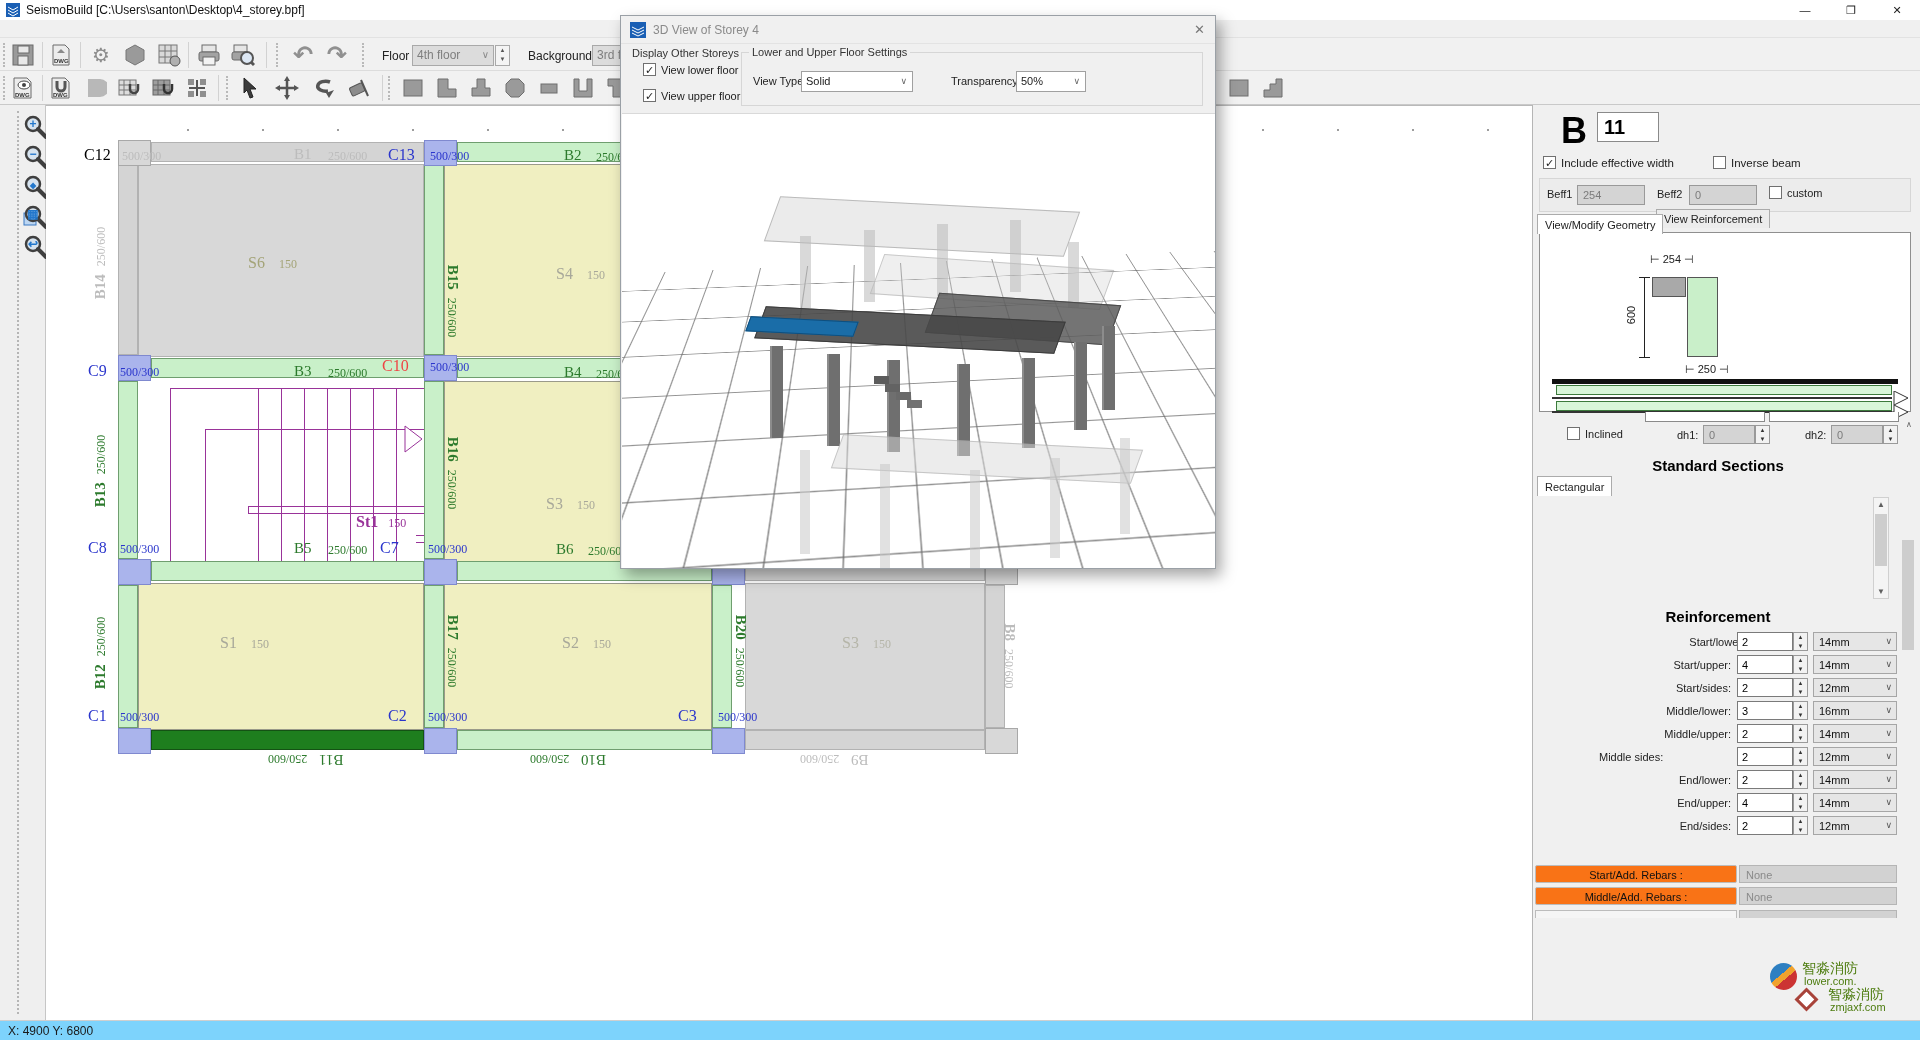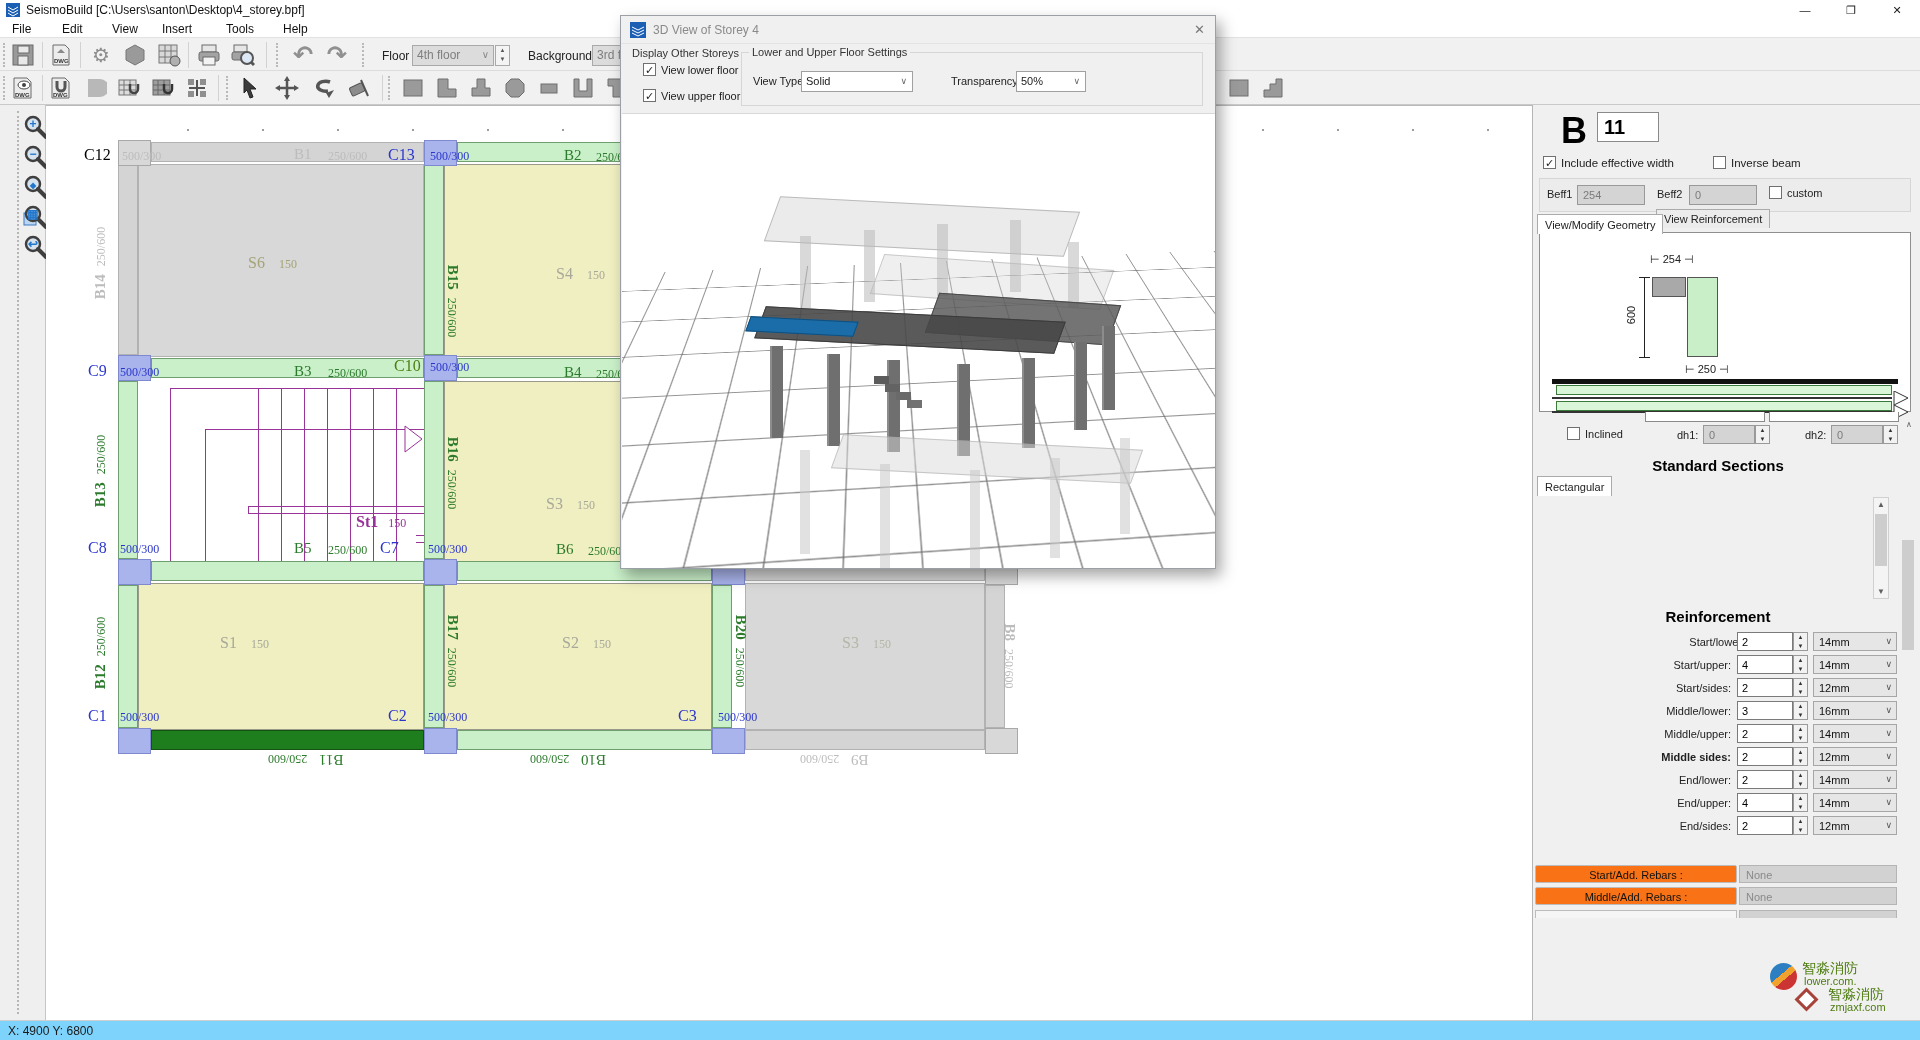--- a/index.html
+++ b/index.html
@@ -103,28 +103,20 @@
         <path d="M2 4 L7 7 L12 4" stroke="#fff" fill="none"></path>
         <path d="M2 7 L7 10 L12 7" stroke="#fff" fill="none"></path>
         <path d="M2 10 L7 13 L12 10" stroke="#fff" fill="none"></path>
     </svg>
     <span class="ttl">SeismoBuild  [C:\Users\santon\Desktop\4_storey.bpf]</span>
     <span class="winbtn" style="right:92px">—</span>
     <span class="winbtn" style="right:46px">❐</span>
     <span class="winbtn" style="right:0">✕</span>
   </div>
 
-  <div id="menubar" class="abs">
-      <span class="menu-item" style="left: 8px;">File</span>
-      <span class="menu-item" style="left: 58px;">Edit</span>
-      <span class="menu-item" style="left: 108px;">View</span>
-      <span class="menu-item" style="left: 158px;">Insert</span>
-      <span class="menu-item" style="left: 222px;">Tools</span>
-      <span class="menu-item" style="left: 279px;">Help</span>
-    </div>
 
   <div id="tbar1" class="abs">
     <div class="thandle" style="left:3px"></div>
     <div class="tbtn" style="left:8px">
       <svg width="24" height="24">
           <rect x="2" y="2" width="20" height="20" fill="#9a9a9a" stroke="#6b6b6b"></rect>
           <rect x="7" y="3" width="11" height="7" fill="#e9e9e9" stroke="#6b6b6b"></rect>
           <rect x="7" y="13" width="10" height="9" fill="#e9e9e9" stroke="#6b6b6b"></rect>
         </svg>
     </div>
@@ -454,21 +446,21 @@
       <div class="abs" style="left: 72px; top: 34px; width: 33px; height: 26px; background: rgb(216, 216, 216); border: 1px solid rgb(168, 168, 168);"></div>
       <div class="plabel" style="left: 38px; top: 40px; color: #000000; font-size: 16px;">C12</div>
       <div class="plabel" style="left: 76px; top: 43px; color: rgb(188, 188, 188); font-size: 12px;">500/300</div>
       <div class="abs" style="left: 378px; top: 34px; width: 33px; height: 26px; background: rgb(170, 180, 236); border: 1px solid rgb(127, 137, 207);"></div>
       <div class="plabel" style="left: 342px; top: 40px; color: rgb(42, 53, 204); font-size: 16px;">C13</div>
       <div class="plabel" style="left: 384px; top: 43px; color: rgb(42, 53, 204); font-size: 12px;">500/300</div>
       <div class="abs" style="left: 72px; top: 249px; width: 33px; height: 26px; background: rgb(170, 180, 236); border: 1px solid rgb(127, 137, 207);"></div>
       <div class="plabel" style="left: 42px; top: 256px; color: rgb(42, 53, 204); font-size: 16px;">C9</div>
       <div class="plabel" style="left: 74px; top: 259px; color: rgb(42, 53, 204); font-size: 12px;">500/300</div>
       <div class="abs" style="left: 378px; top: 249px; width: 33px; height: 26px; background: rgb(170, 180, 236); border: 1px solid rgb(127, 137, 207);"></div>
-      <div class="plabel" style="left: 348px; top: 251px; color: #4d7c0f; font-size: 16px;">C10</div>
+      <div class="plabel" style="left: 336px; top: 251px; color: #ef4444; font-size: 16px;">C10</div>
       <div class="plabel" style="left: 384px; top: 254px; color: rgb(42, 53, 204); font-size: 12px;">500/300</div>
       <div class="abs" style="left: 72px; top: 453px; width: 33px; height: 26px; background: rgb(170, 180, 236); border: 1px solid rgb(127, 137, 207);"></div>
       <div class="plabel" style="left: 42px; top: 433px; color: rgb(42, 53, 204); font-size: 16px;">C8</div>
       <div class="plabel" style="left: 74px; top: 436px; color: rgb(42, 53, 204); font-size: 12px;">500/300</div>
       <div class="abs" style="left: 378px; top: 453px; width: 33px; height: 26px; background: rgb(170, 180, 236); border: 1px solid rgb(127, 137, 207);"></div>
       <div class="plabel" style="left: 334px; top: 433px; color: rgb(42, 53, 204); font-size: 16px;">C7</div>
       <div class="plabel" style="left: 382px; top: 436px; color: rgb(42, 53, 204); font-size: 12px;">500/300</div>
       <div class="abs" style="left: 666px; top: 453px; width: 33px; height: 26px; background: rgb(170, 180, 236); border: 1px solid rgb(127, 137, 207);"></div>
       <div class="abs" style="left: 939px; top: 453px; width: 33px; height: 26px; background: rgb(216, 216, 216); border: 1px solid rgb(168, 168, 168);"></div>
       <div class="abs" style="left: 72px; top: 622px; width: 33px; height: 26px; background: rgb(170, 180, 236); border: 1px solid rgb(127, 137, 207);"></div>
@@ -621,21 +613,21 @@
         <div class="spincol" style="left: 260px; top: 573px;">▲<br>▼</div>
         <div class="ddown" style="left: 280px; top: 573px;">12mm<span class="chev">∨</span></div>
         <span class="rlbl" style="left: 66px; top: 600px; width: 132px; text-align: right;">Middle/lower:</span>
         <div class="spinfield" style="left: 204px; top: 596px; width: 56px;">3</div>
         <div class="spincol" style="left: 260px; top: 596px;">▲<br>▼</div>
         <div class="ddown" style="left: 280px; top: 596px;">16mm<span class="chev">∨</span></div>
         <span class="rlbl" style="left: 66px; top: 623px; width: 132px; text-align: right;">Middle/upper:</span>
         <div class="spinfield" style="left: 204px; top: 619px; width: 56px;">2</div>
         <div class="spincol" style="left: 260px; top: 619px;">▲<br>▼</div>
         <div class="ddown" style="left: 280px; top: 619px;">14mm<span class="chev">∨</span></div>
-        <span class="rlbl" style="left: 66px; top: 646px; width: 132px; text-align: right; font-weight: bold;">Middle sides:</span>
+        <span class="rlbl" style="left: 66px; top: 646px; width: 132px; ">Middle sides:</span>
         <div class="spinfield" style="left: 204px; top: 642px; width: 56px;">2</div>
         <div class="spincol" style="left: 260px; top: 642px;">▲<br>▼</div>
         <div class="ddown" style="left: 280px; top: 642px;">12mm<span class="chev">∨</span></div>
         <span class="rlbl" style="left: 66px; top: 669px; width: 132px; text-align: right;">End/lower:</span>
         <div class="spinfield" style="left: 204px; top: 665px; width: 56px;">2</div>
         <div class="spincol" style="left: 260px; top: 665px;">▲<br>▼</div>
         <div class="ddown" style="left: 280px; top: 665px;">14mm<span class="chev">∨</span></div>
         <span class="rlbl" style="left: 66px; top: 692px; width: 132px; text-align: right;">End/upper:</span>
         <div class="spinfield" style="left: 204px; top: 688px; width: 56px;">4</div>
         <div class="spincol" style="left: 260px; top: 688px;">▲<br>▼</div>

